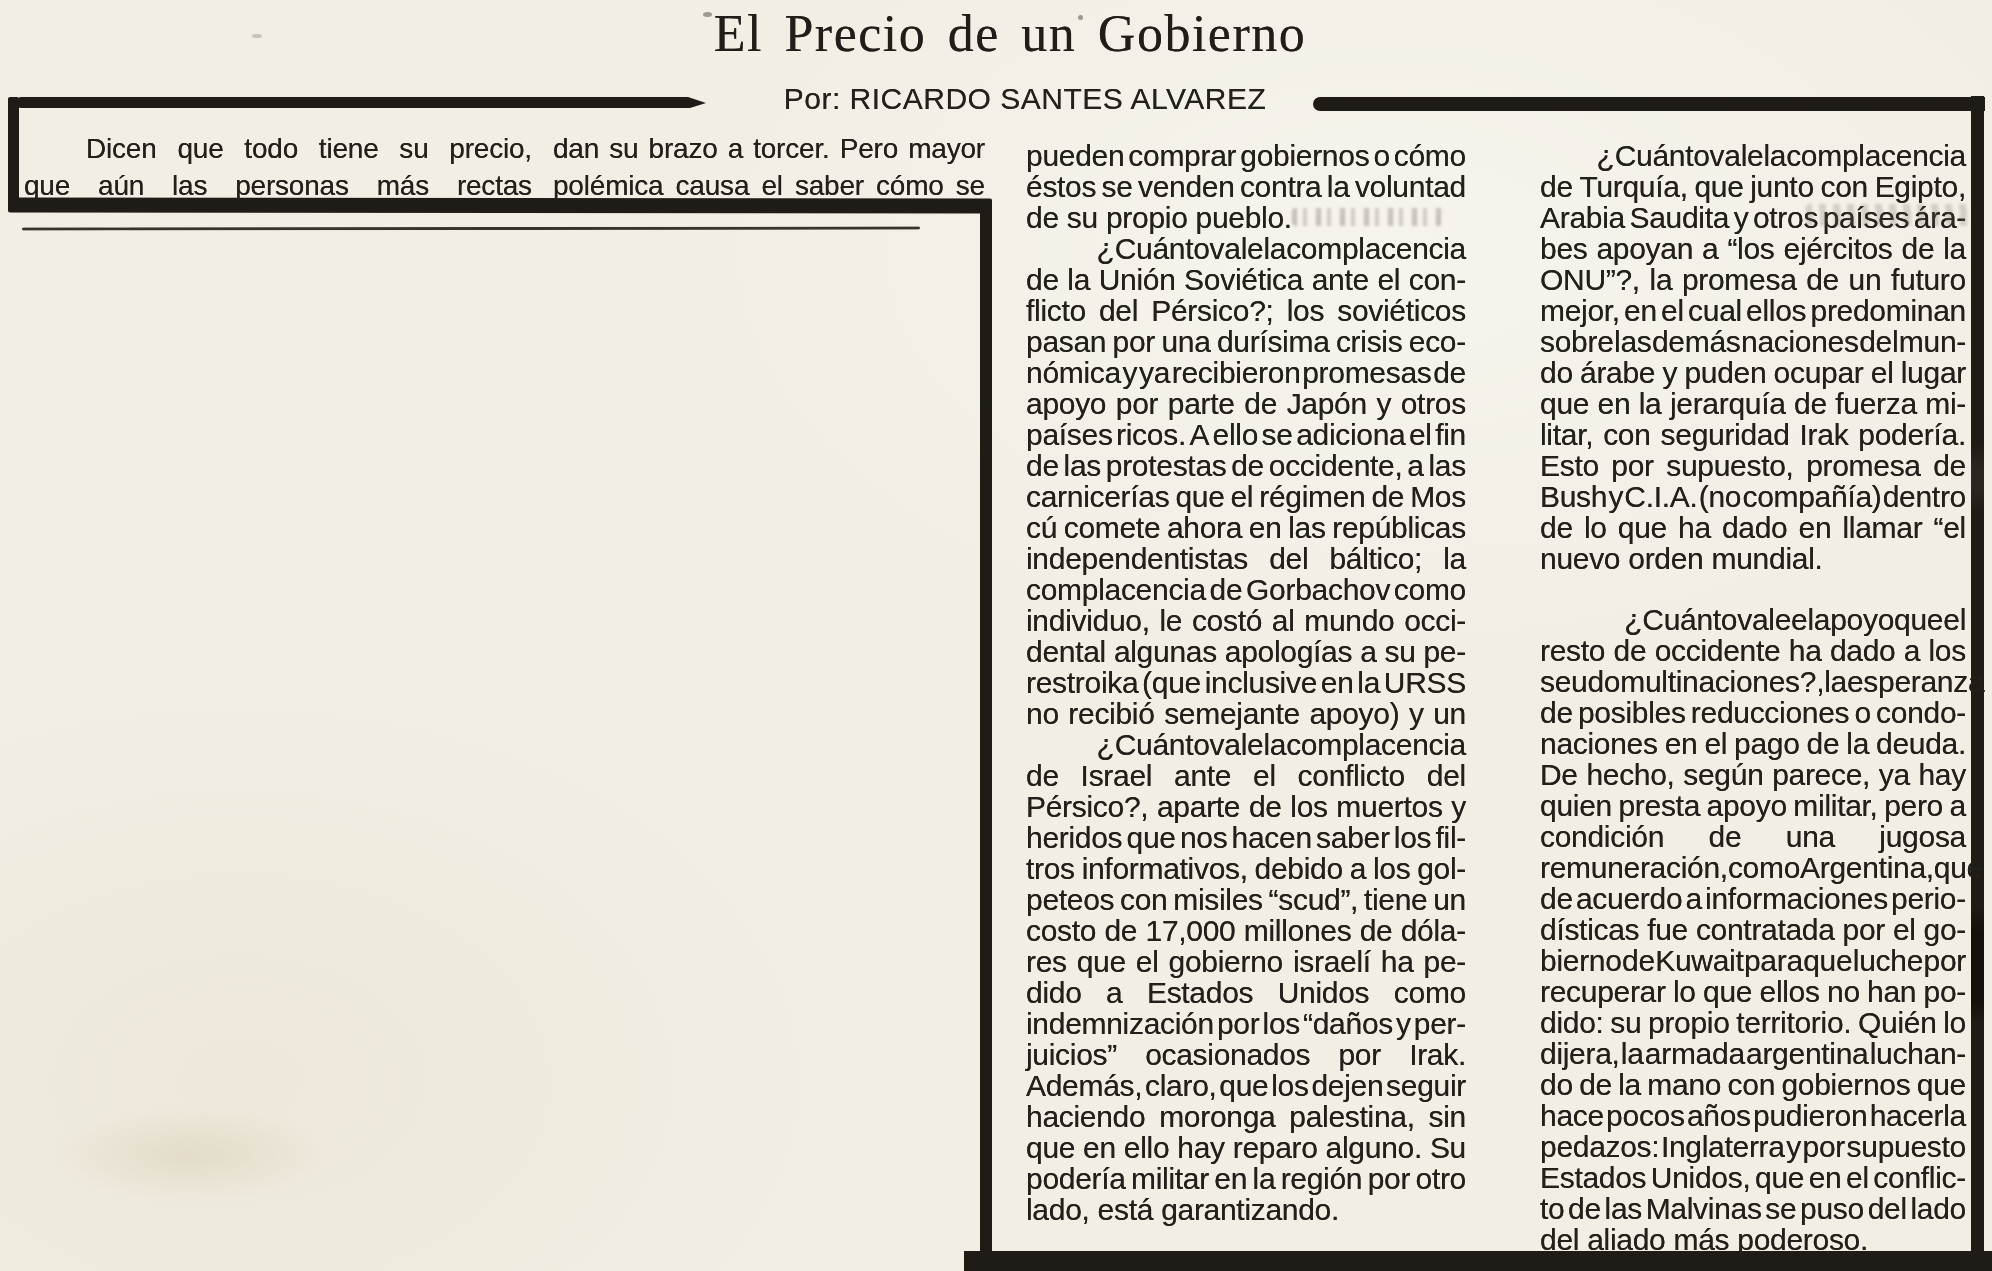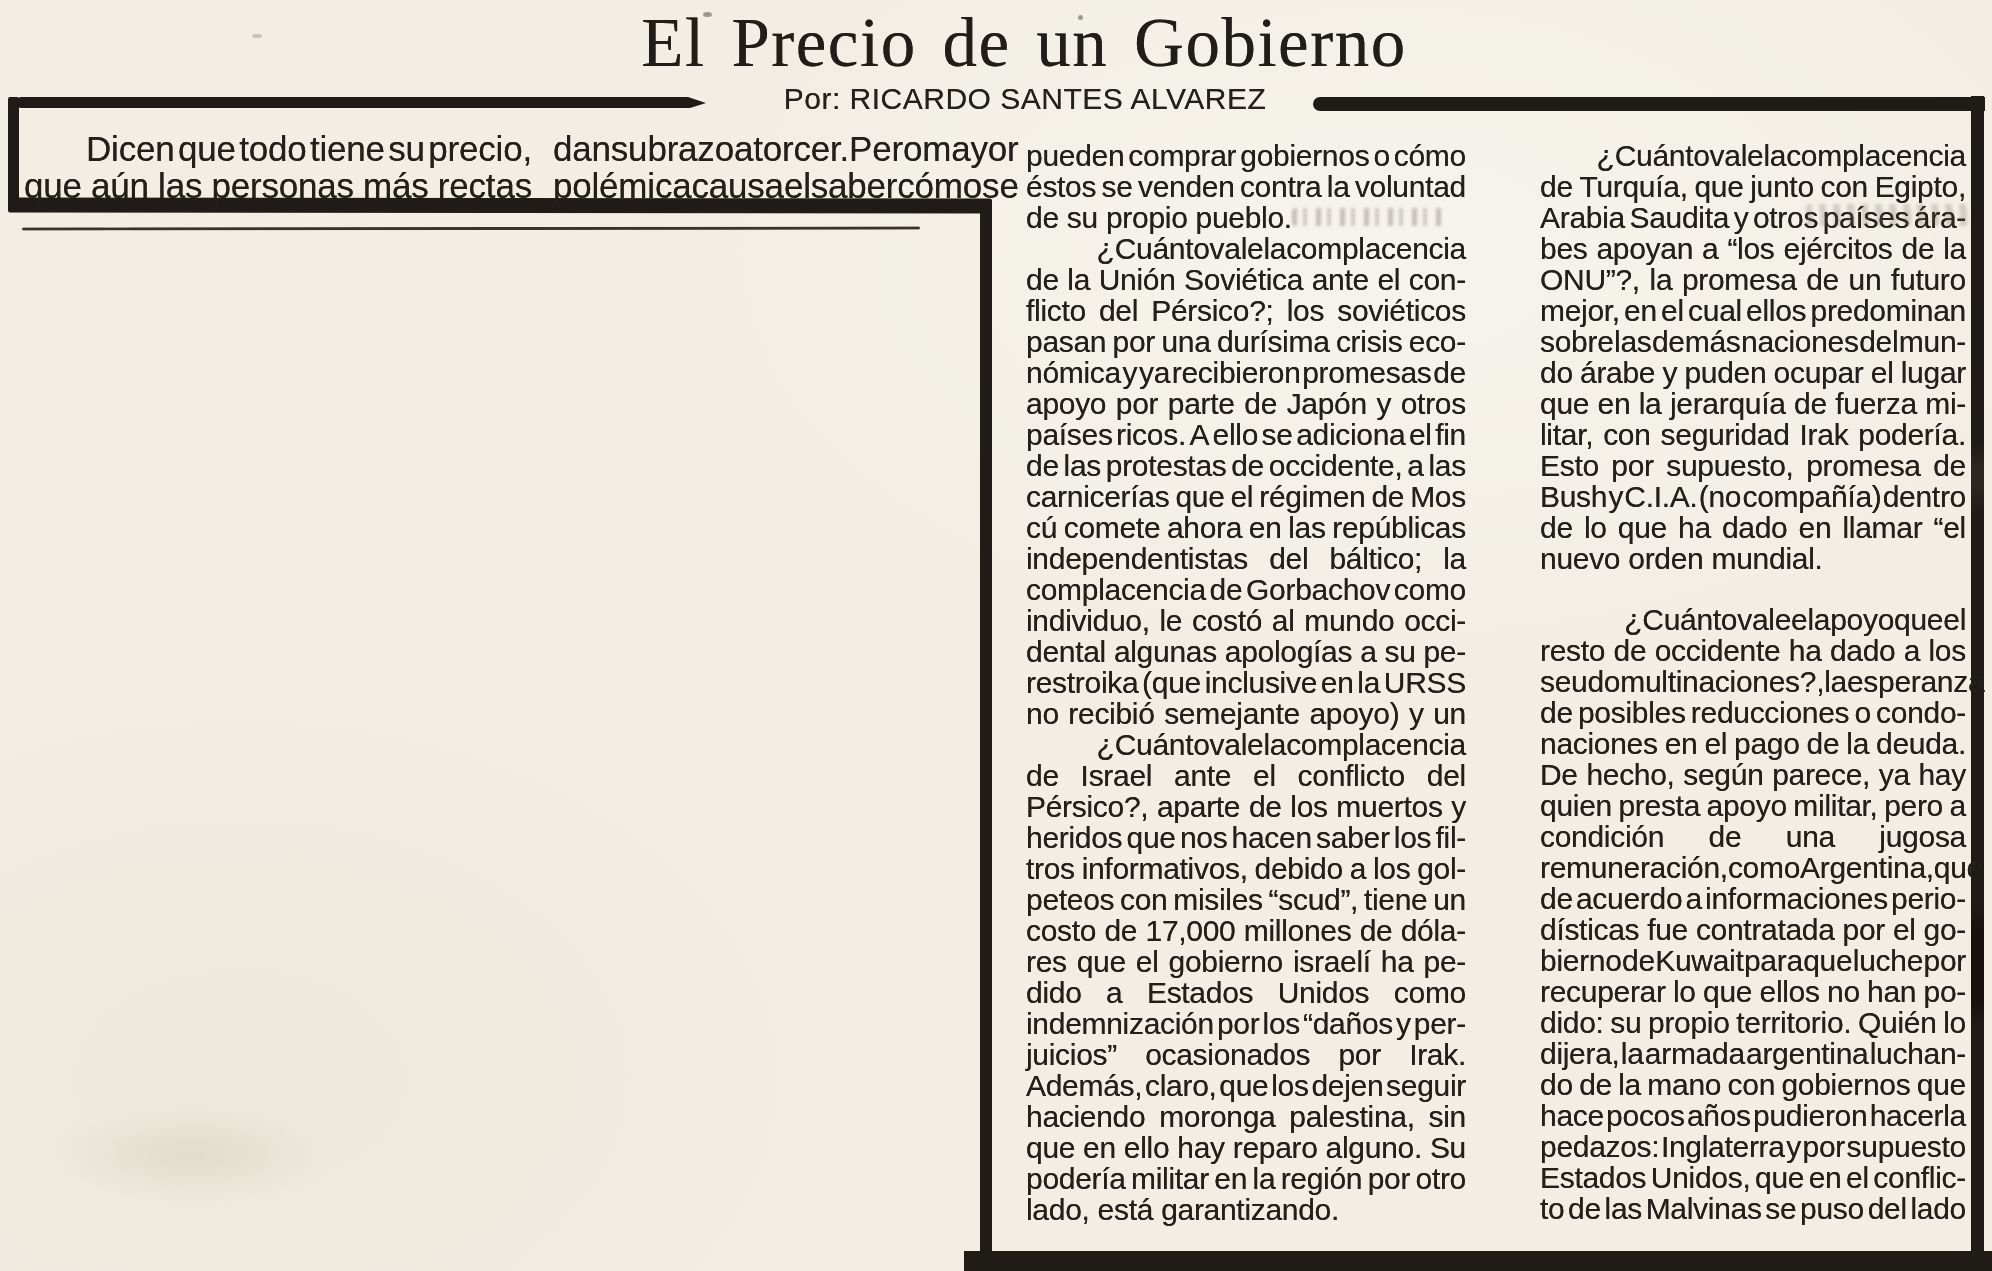--- a/index.html
+++ b/index.html
@@ -10,23 +10,23 @@
     margin:0 auto;
     background:#f2eee4;
     background-image:
       radial-gradient(1200px 700px at 70% 20%, rgba(255,255,255,0.35), rgba(255,255,255,0) 60%),
       radial-gradient(900px 600px at 12% 85%, rgba(205,193,160,0.14), rgba(205,193,160,0) 70%);
     overflow:hidden;
     color:#24211c;
   }
   
   .title{
-    position:absolute;left:524px;top:4px;width:1000px;
+    position:absolute;left:510px;top:4px;width:1000px;
     font-family:"Liberation Serif",serif;
-    font-size:69px;font-weight:normal;
+    font-size:52px;font-weight:normal;
     letter-spacing:1.5px;word-spacing:7px;
     text-align:center;color:#211e19;
     text-shadow:0 0 0.6px rgba(33,30,25,.8);
     white-space:nowrap;
   }
   .byline{
     position:absolute;left:600px;top:82px;width:850px;
     font-size:30px;letter-spacing:0.5px;text-align:center;
     color:#24211c;text-shadow:0 0 0.5px rgba(36,33,28,.8);
     white-space:nowrap;
@@ -46,21 +46,21 @@
   .rule-intro-bottom{left:8px;top:198px;width:984px;height:15px;border-radius:2px;transform:rotate(0.06deg);}
   .rule-thin{left:22px;top:227px;width:898px;height:3px;background:#38332b;
     background-image:linear-gradient(90deg,#38332b 0 9%,rgba(56,51,43,.55) 9% 12%,#38332b 12% 64%,rgba(56,51,43,.6) 64% 68%,#38332b 68%);
     border-radius:2px;transform:rotate(-0.05deg);}
   .rule-photo-right{left:980px;top:200px;width:12px;height:1058px;border-radius:2px;}
   .rule-bottom{left:964px;top:1251px;width:1028px;height:20px;}
   .rule-right{left:1971px;top:96px;width:13px;height:1160px;
     background-image:linear-gradient(180deg,#1f1b16 0 30%,#2b261f 32% 34%,#1f1b16 36% 70%,#15110d 72% 78%,#1f1b16 80%);}
   
   .textcol{position:absolute;color:#23201b;text-shadow:0 0 0.55px rgba(35,32,27,.85);}
-  .intro-col{font-size:35px;letter-spacing:-0.2px;}
+  .intro-col{font-size:28px;letter-spacing:-0.2px;}
   .intro-col .line{height:37px;line-height:37px;}
   .intro-col .para.indent .line:first-child{padding-left:62px;}
   .intro-col-1{left:24px;top:130px;width:508px;}
   .intro-col-2{left:553px;top:130px;width:432px;}
   .bodycol{font-size:30px;letter-spacing:-0.3px;}
   .bodycol .line{height:31px;line-height:31px;}
   .bodycol .para.indent .line:first-child{padding-left:55px;justify-content:flex-end;}
   .bodycol .para.gap{margin-top:30px;}
   .col-3{left:1026px;top:140px;width:440px;}
   .col-4{left:1540px;top:140px;width:426px;}
@@ -669,20 +669,21 @@
         <div class="line">
           <span>to</span>
           <span>de</span>
           <span>las</span>
           <span>Malvinas</span>
           <span>se</span>
           <span>puso</span>
           <span>del</span>
           <span>lado</span>
         </div>
+        <div class="line last">del aliado más poderoso.</div>
       </div>
     </div>
 
   <div class="smudge smudge-1"></div>
   <div class="smudge smudge-2"></div>
   <div class="blotch"></div>
   <div class="speck speck-1"></div>
   <div class="speck speck-2"></div>
   <div class="speck speck-3"></div>
 

